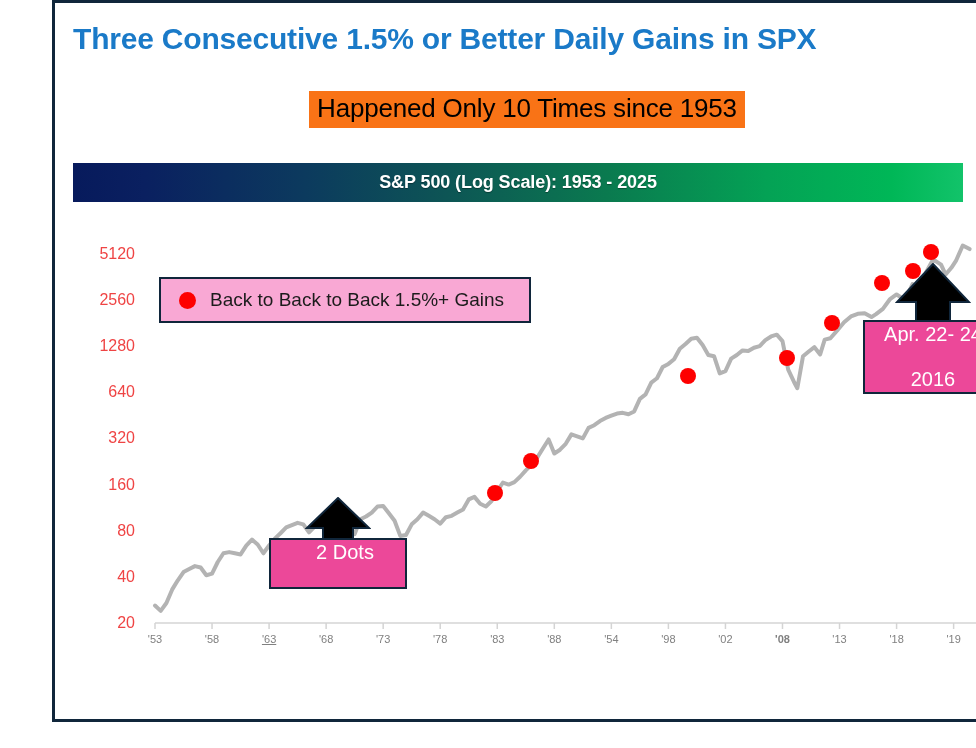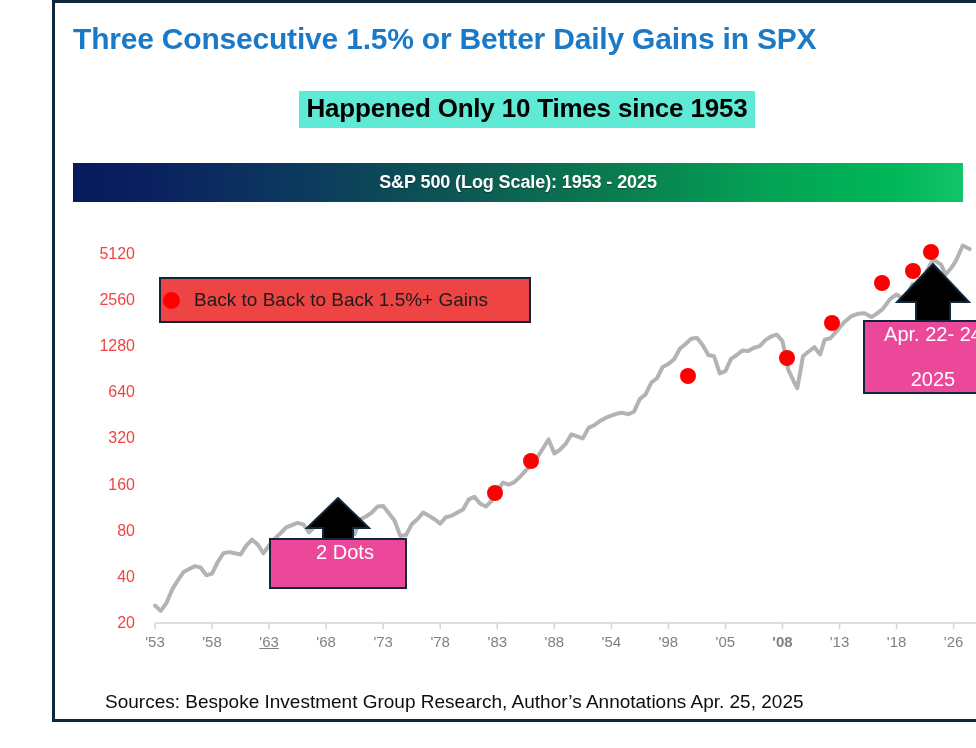--- a/index.html
+++ b/index.html
@@ -39,24 +39,24 @@
   }
   #subtitle-wrap {
     position: absolute;
     left: 0px;
     top: 88px;
     width: 944px;
     text-align: center;
   }
   #subtitle {
     display: inline-block;
-    background: #5eead4;
+    background: #f97316;
     color: #000000;
     font-size: 26px;
-    font-weight: bold;
+    font-weight: normal;
     padding: 2px 8px 4px 8px;
     letter-spacing: -0.2px;
     white-space: nowrap;
     text-align: right;
   }
 
   
   #banner {
     position: absolute;
     left: 18px;
@@ -90,38 +90,38 @@
   .ytick {
     position: absolute;
     width: 62px;
     text-align: right;
     font-size: 16px;
     color: #ef4444;
     transform: translateY(-50%);
   }
   .xtick {
     position: absolute;
-    font-size: 15px;
+    font-size: 11px;
     color: #808080;
     transform: translateX(-50%);
     white-space: nowrap;
   }
 
   
   #legend {
     position: absolute;
     left: 86px;
     top: 62px;
     width: 372px;
     height: 46px;
     border: 2px solid #10263b;
-    background: #ef4444;
+    background: #f9a8d4;
     display: flex;
     align-items: center;
-    padding-left: 2px;
+    padding-left: 18px;
     box-sizing: border-box;
   }
   #legend-dot {
     width: 17px;
     height: 17px;
     border-radius: 50%;
     background: #fe0000;
     flex: 0 0 auto;
   }
   #legend-label {
@@ -239,25 +239,25 @@
         <div class="xtick" style="left: 82px; top: 418px;">'53</div>
         <div class="xtick" style="left: 139px; top: 418px;">'58</div>
         <div class="xtick" style="left: 196.1px; top: 418px; text-decoration: underline;">'63</div>
         <div class="xtick" style="left: 253.1px; top: 418px;">'68</div>
         <div class="xtick" style="left: 310.2px; top: 418px;">'73</div>
         <div class="xtick" style="left: 367.2px; top: 418px;">'78</div>
         <div class="xtick" style="left: 424.3px; top: 418px;">'83</div>
         <div class="xtick" style="left: 481.3px; top: 418px;">'88</div>
         <div class="xtick" style="left: 538.4px; top: 418px;">'54</div>
         <div class="xtick" style="left: 595.4px; top: 418px;">'98</div>
-        <div class="xtick" style="left: 652.4px; top: 418px;">'05</div>
+        <div class="xtick" style="left: 652.4px; top: 418px;">'02</div>
         <div class="xtick" style="left: 709.5px; top: 418px; font-weight: bold;">'08</div>
         <div class="xtick" style="left: 766.5px; top: 418px;">'13</div>
         <div class="xtick" style="left: 823.6px; top: 418px;">'18</div>
-        <div class="xtick" style="left: 880.6px; top: 418px;">'26</div>
+        <div class="xtick" style="left: 880.6px; top: 418px;">'19</div>
       </div>
 
     <div id="legend">
       <span id="legend-dot"></span>
       <span id="legend-label">Back to Back to Back 1.5%+ Gains</span>
     </div>
 
     <div class="callout" id="callout-2dots" style="left:196px; top:282px; width:138px; height:92px;">
       <svg class="callout-arrow" width="66" height="52" viewBox="0 0 66 52">
         <polygon points="33,1 64,31 48,31 48,51 18,51 18,31 2,31" fill="#000000" stroke="#10263b" stroke-width="2"></polygon>
@@ -266,19 +266,18 @@
         <span>2 Dots</span>
       </div>
     </div>
 
     <div class="callout" id="callout-apr" style="left:790px; top:48px; width:140px; height:131px;">
       <svg class="callout-arrow" width="76" height="68" viewBox="0 0 76 68">
         <polygon points="38,1 74,39 55,39 55,67 21,67 21,39 2,39" fill="#000000" stroke="#10263b" stroke-width="2"></polygon>
       </svg>
       <div class="callout-box">
         <span>Apr. 22- 24</span>
-        <span>2025</span>
+        <span>2016</span>
       </div>
     </div>
   </div>
 
-  <div id="source">Sources: Bespoke Investment Group Research, Author’s Annotations   Apr. 25, 2025</div>
 </div>
 
 </body></html>

